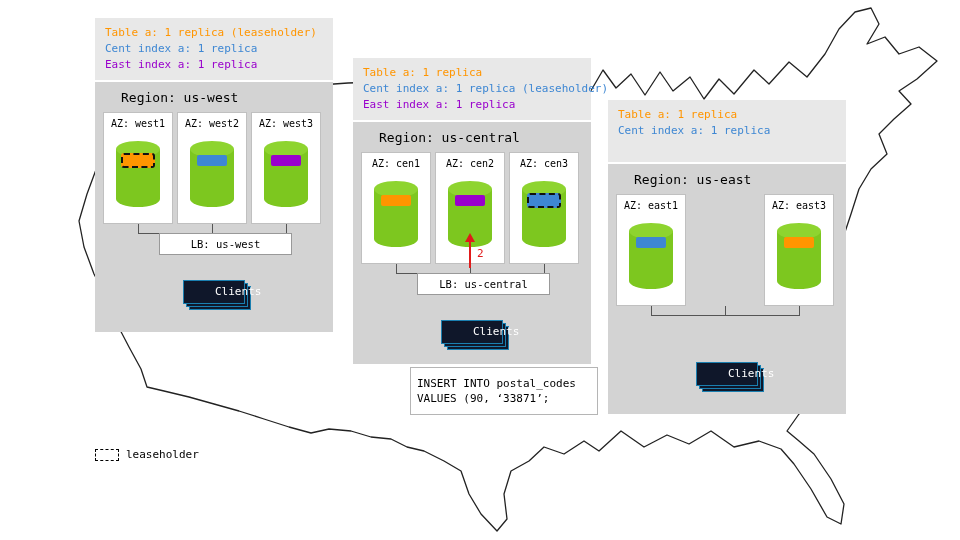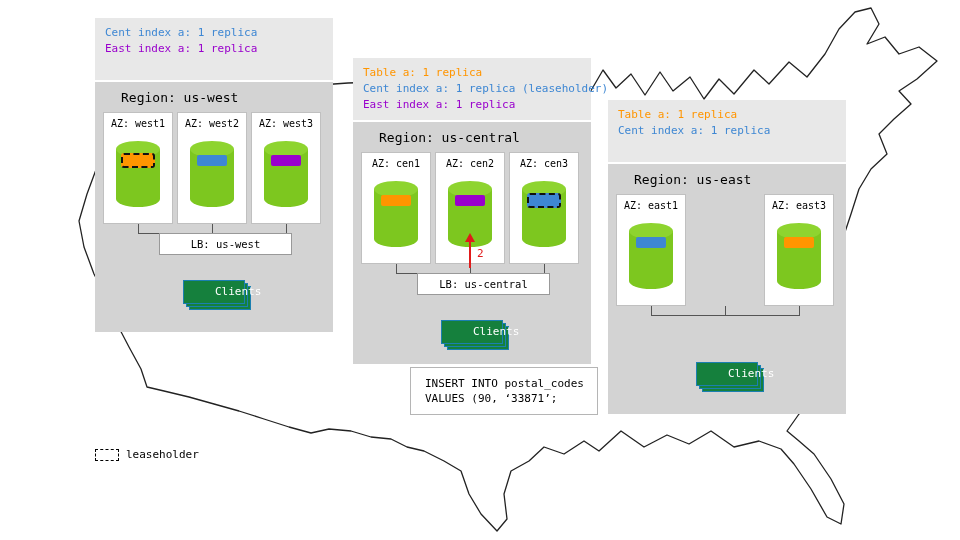--- a/index.html
+++ b/index.html
@@ -26,29 +26,29 @@
   .cyl-body{position:absolute;left:0;top:8px;width:44px;height:50px;background:#7dc71f;}
   .cyl-top{position:absolute;left:0;top:0;width:44px;height:16px;background:#8ed42f;border-radius:50%;}
   .bar{position:absolute;left:7px;top:14px;width:30px;height:11px;border-radius:2px;}
   .bar.dashed{left:5px;top:12px;width:34px;height:15px;border:2px dashed #111;box-sizing:border-box;border-radius:3px;}
   .stub{position:absolute;top:142px;width:1px;height:9px;background:#555;}
   .stub1{left:43px}.stub2{left:117px}.stub3{left:191px}
   .hline{position:absolute;left:43px;top:151px;width:149px;height:1px;background:#555;}
   .lb-box{position:absolute;left:64px;top:151px;width:133px;height:22px;background:#fff;border:1px solid #999;
           box-sizing:border-box;text-align:center;font-size:10.5px;line-height:20px;white-space:nowrap;}
   .clients{position:absolute;left:88px;top:198px;width:68px;height:30px;}
-  .clients .layer{position:absolute;width:62px;height:24px;background:#15803d;border:1px solid #1a7fb0;box-sizing:border-box;padding-left:31px;}
+  .clients .layer{position:absolute;width:62px;height:24px;background:#0f172a;border:1px solid #1a7fb0;box-sizing:border-box;padding-left:31px;}
   .layer.l2{left:6px;top:6px}.layer.l1{left:3px;top:3px}
   .layer.l0{left:0;top:0;text-align:center;color:#fff;font-size:11px;line-height:22px;}
   .arrow-line{position:absolute;left:116px;top:120px;width:2px;height:26px;background:#e01b1b;}
   .arrow-head{position:absolute;left:112px;top:111px;width:0;height:0;
               border-left:5px solid transparent;border-right:5px solid transparent;border-bottom:9px solid #e01b1b;}
   .arrow-num{position:absolute;left:124px;top:125px;color:#e01b1b;font-size:11px;}
   .sql-box{position:absolute;left:410px;top:367px;width:188px;background:#fff;border:1px solid #b5b5b5;
-           padding:8px 14px;box-sizing:border-box;z-index:2;}
+           padding:8px 6px;box-sizing:border-box;z-index:2;}
   .sql-line{font-size:11px;line-height:15px;color:#000;white-space:nowrap;}
   .lh-key{position:absolute;left:95px;top:448px;display:flex;align-items:center;z-index:2;}
   .lh-rect{width:22px;height:10px;border:1.5px dashed #000;background:#fff;margin-right:7px;}
   .lh-text{font-size:11px;color:#000;}
 </style>
 </head>
 <body>
 
 <div class="stage">
 
@@ -62,20 +62,21 @@
          L 799 441 L 814 454 L 831 479 L 844 504 L 841 524 L 827 517 L 811 489 L 794 464 L 781 449
          L 759 441 L 734 447 L 711 431 L 689 444 L 667 435 L 644 447 L 621 431 L 599 451 L 584 441
          L 564 454 L 544 447 L 529 461 L 511 471 L 504 494 L 507 519 L 497 531 L 481 514 L 469 494 L 461 471
          L 444 461 L 424 451 L 407 447 L 391 439 L 371 437 L 351 431 L 329 429 L 311 433
          L 289 427 L 264 419 L 239 411 L 214 404 L 189 397 L 164 391 L 147 387
          L 141 369 L 129 347 L 117 324 L 107 299 L 94 274 L 84 247 L 79 221 L 87 194 L 97 167 L 102 141 L 109 121 Z" fill="none" stroke="#222" stroke-width="1.3" stroke-linejoin="round" stroke-linecap="round"></path>
   </svg>
 
   <div class="group g-west">
     <div class="legend-box">
+      <div class="legend-line" style="color: rgb(255, 149, 0);">Table a: 1 replica (leaseholder)</div>
       <div class="legend-line" style="color: rgb(62, 135, 211);">Cent index a: 1 replica</div>
       <div class="legend-line" style="color: rgb(153, 0, 204);">East index a: 1 replica</div>
     </div>
     <div class="panel">
       <div class="region-title">Region: us-west</div>
 
       <div class="az az1">
         <div class="az-label">AZ: west1</div>
         <div class="cyl">
           <div class="cyl-bottom"></div>

